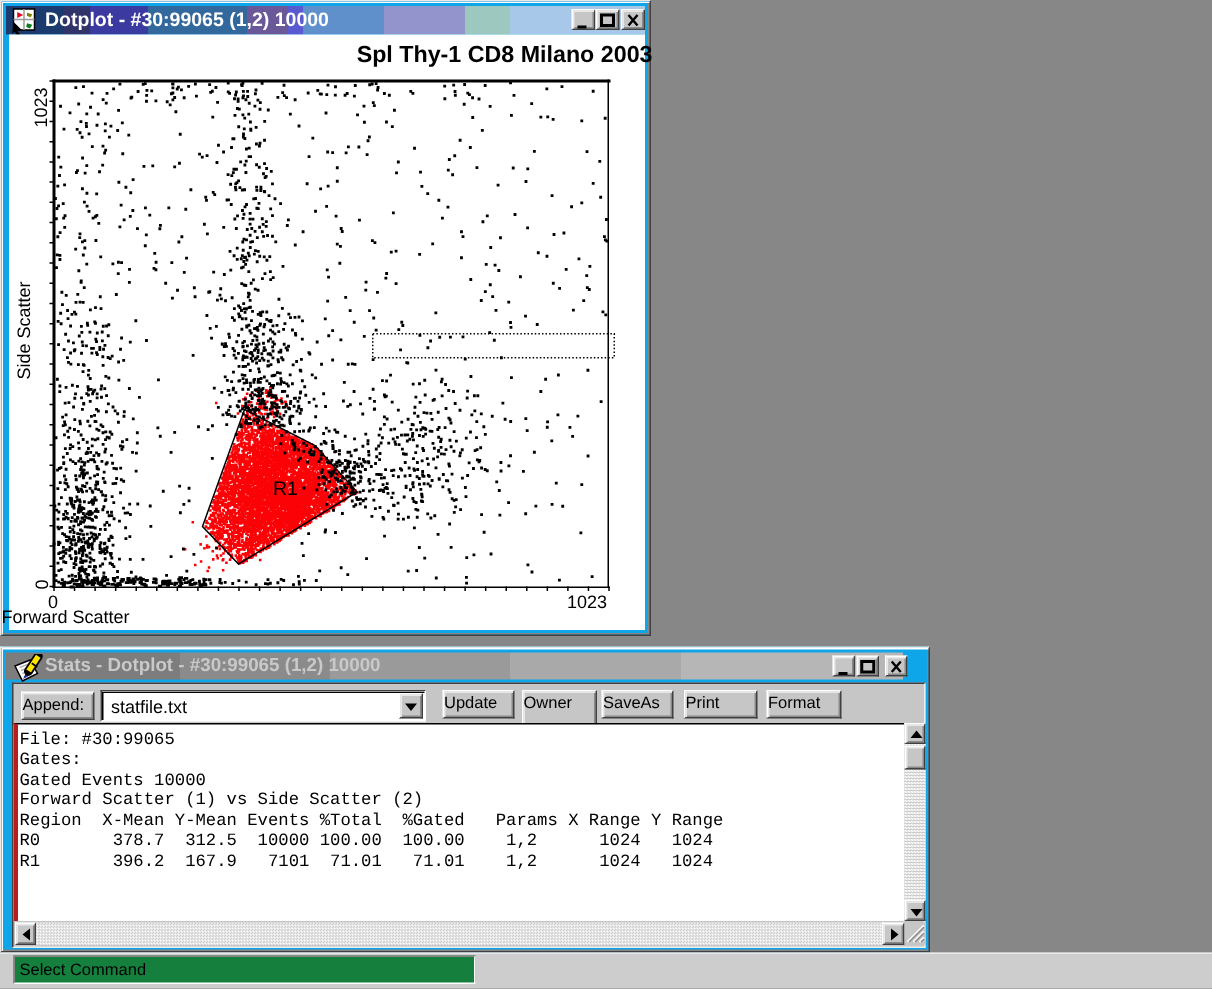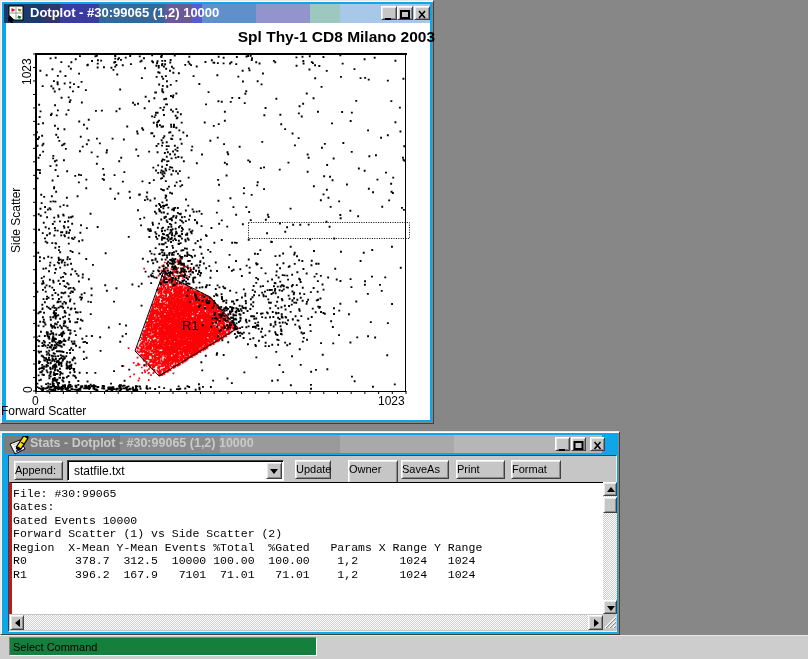--- a/index.html
+++ b/index.html
@@ -94,21 +94,21 @@
   <div class="btn3" style="left:5px;top:5px;width:49px;height:19px">
         <div class="cap" style="left:0;right:0;top:2px;font-size:11px">Append:</div>
       </div>
   <div style="position:absolute;left:58px;top:4px;width:217px;height:21px;background:#fff;
    border-top:1px solid #404040;border-left:1px solid #404040;border-right:1px solid #fff;border-bottom:1px solid #fff;
    box-shadow:inset 1px 1px 0 #000"></div>
   <div style="position:absolute;left:65px;top:8px;font-size:12px">statfile.txt</div>
   <div class="btn3" style="left:257px;top:6px;width:16px;height:17px">
     <div style="position:absolute;left:3px;top:6px;width:0;height:0;border:4px solid transparent;border-top:5px solid #000"></div>
       </div>
-  <div class="btn3" style="left:286px;top:4px;width:36px;height:19px">
+  <div class="btn3" style="left:286px;top:4px;width:48px;height:19px">
         <div class="cap" style="left:0;right:0;top:2px;font-size:11px">Update</div>
       </div>
   <div class="btn3" style="left:339px;top:4px;width:50px;height:28px">
         <div class="cap" style="left:0;right:0;top:2px;font-size:11px">Owner</div>
       </div>
   <div class="btn3" style="left:392px;top:4px;width:48px;height:19px">
         <div class="cap" style="left:0;right:0;top:2px;font-size:11px">SaveAs</div>
       </div>
   <div class="btn3" style="left:447px;top:4px;width:49px;height:19px">
         <div class="cap" style="left:0;right:0;top:2px;font-size:11px">Print</div>

